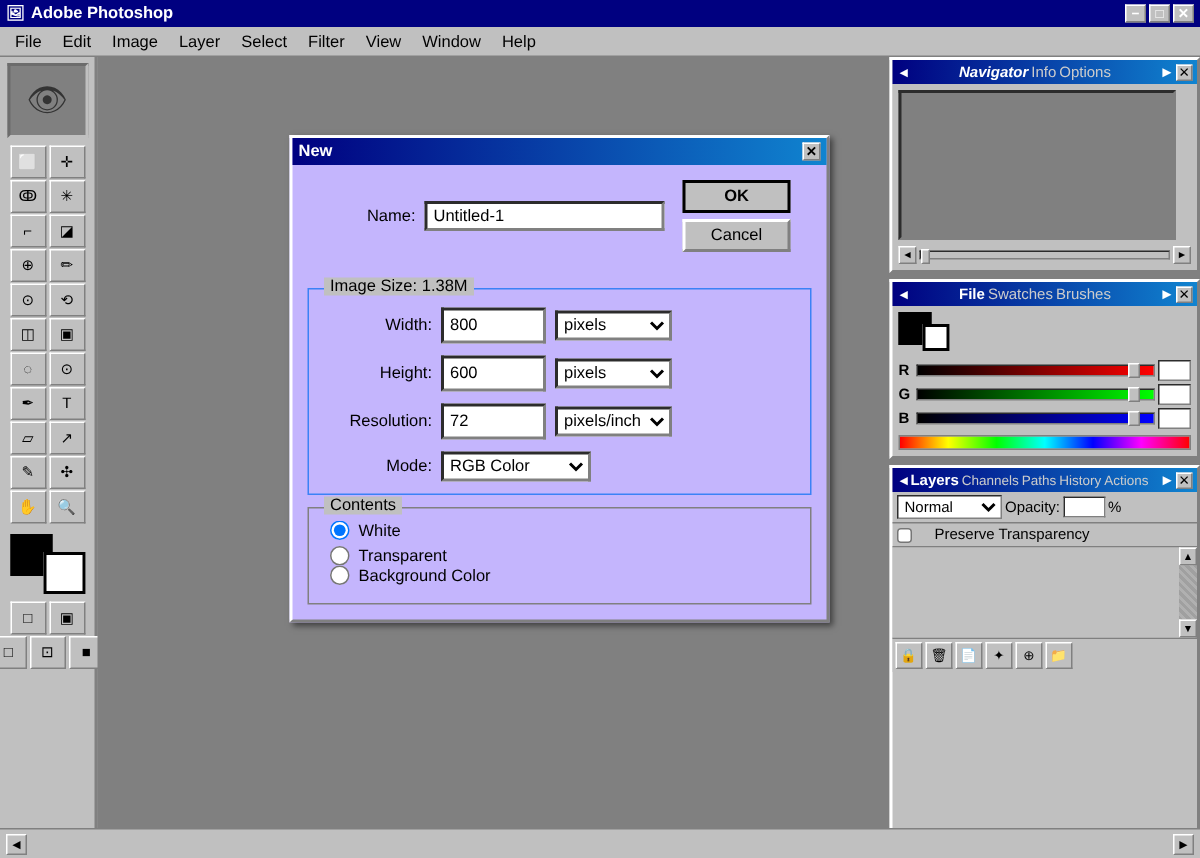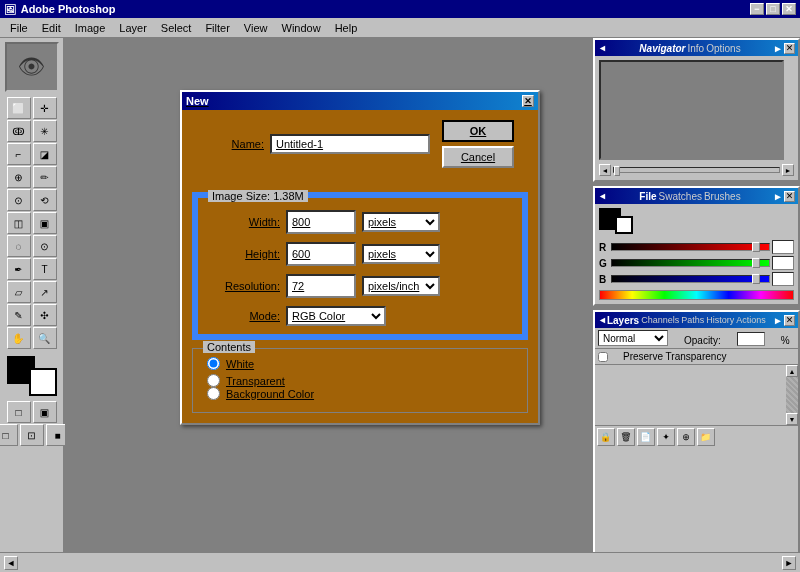--- a/index.html
+++ b/index.html
@@ -202,22 +202,22 @@
       display: flex; align-items: center; justify-content: flex-end;
     }
     .color-spectrum {
       height: 10px;
       background: linear-gradient(to right, #f00, #ff0, #0f0, #0ff, #00f, #f0f, #f00);
       border: 1px solid #808080;
       margin-top: 4px;
     }
     .layers-blend {
       display: flex;
-      align-items: flex-end;
-      gap: 16px;
+      align-items: center;
+      gap: 2px;
       padding: 2px 3px;
       border-bottom: 1px solid #808080;
     }
     .layers-blend select {
       font-size: 10px;
       border: 1px inset #808080;
       background: white;
       height: 16px;
     }
     .opacity-input {
@@ -257,27 +257,26 @@
 
     
     .dialog-overlay {
       position: absolute;
       top: 0; left: 0; right: 0; bottom: 0;
       z-index: 100;
     }
     .dialog {
       position: absolute;
       top: 90px;
-      left: 180px;
+      left: 193px;
       width: 360px;
-      background: #a16207;
+      background: #c4b5fd;
       border: 2px solid;
       border-color: #fff #808080 #808080 #fff;
       box-shadow: 2px 2px 4px rgba(0,0,0,0.5);
-      text-decoration: underline;
     }
     .dialog-title {
       background: linear-gradient(to right, #000080, #1084d0);
       height: 18px;
       display: flex;
       align-items: center;
       justify-content: space-between;
       padding: 0 4px;
       color: white;
       font-size: 11px;
@@ -652,21 +651,21 @@
         <div class="dialog-row">
           <span class="dialog-label">Name:</span>
           <input type="text" class="dialog-input" value="Untitled-1" style="">
 
           <div style="display:flex; flex-direction:column; gap:4px; margin-left:6px;">
             <button class="dialog-btn" style="border:2px solid #000; font-weight:bold;">OK</button>
             <button class="dialog-btn">Cancel</button>
           </div>
         </div>
 
-        <div style="border:6px solid #3b82f6; padding:8px 10px; margin-bottom:8px; position:relative;margin-top:24px;">
+        <div style="border:1px solid #3b82f6; padding:8px 10px; margin-bottom:8px; position:relative;margin-top:24px;">
           <div style="position:absolute; top:-8px; left:10px; background:#c0c0c0; padding:0 4px; font-size:11px;">Image Size:  1.38M</div>
 
           <div class="dialog-row" style="margin-top:4px;">
             <span class="dialog-label">Width:</span>
             <input type="text" class="dialog-input-small" value="800" style="">
             <select class="dialog-select">
               <option>pixels</option>
               <option>inches</option>
               <option>cm</option>
             </select>

